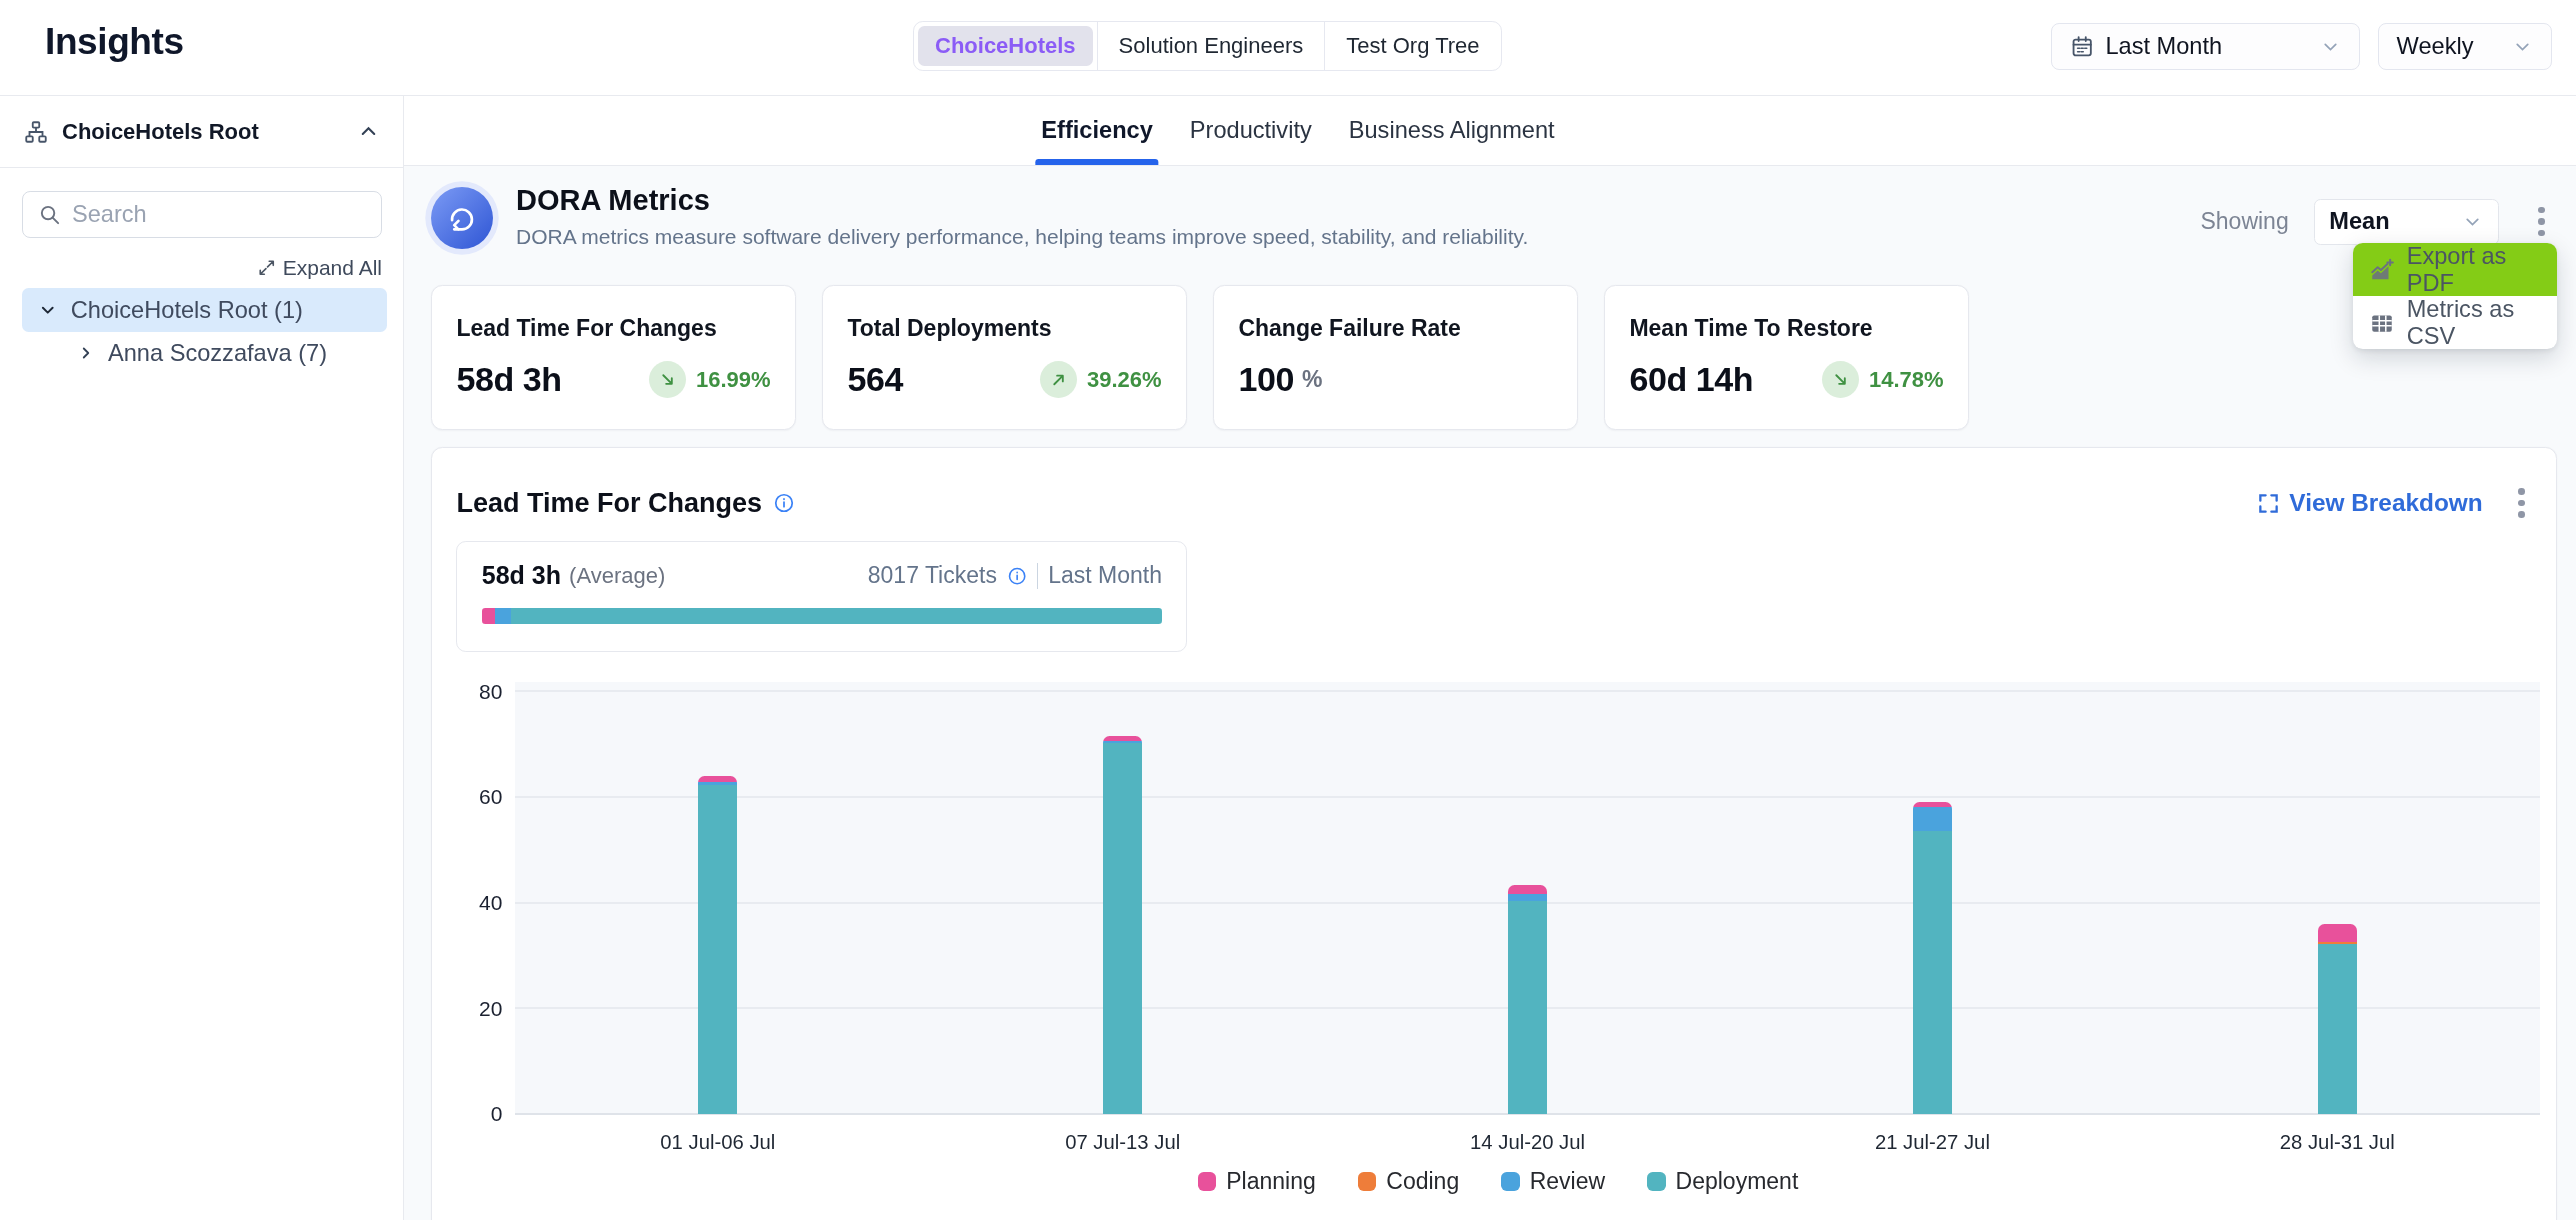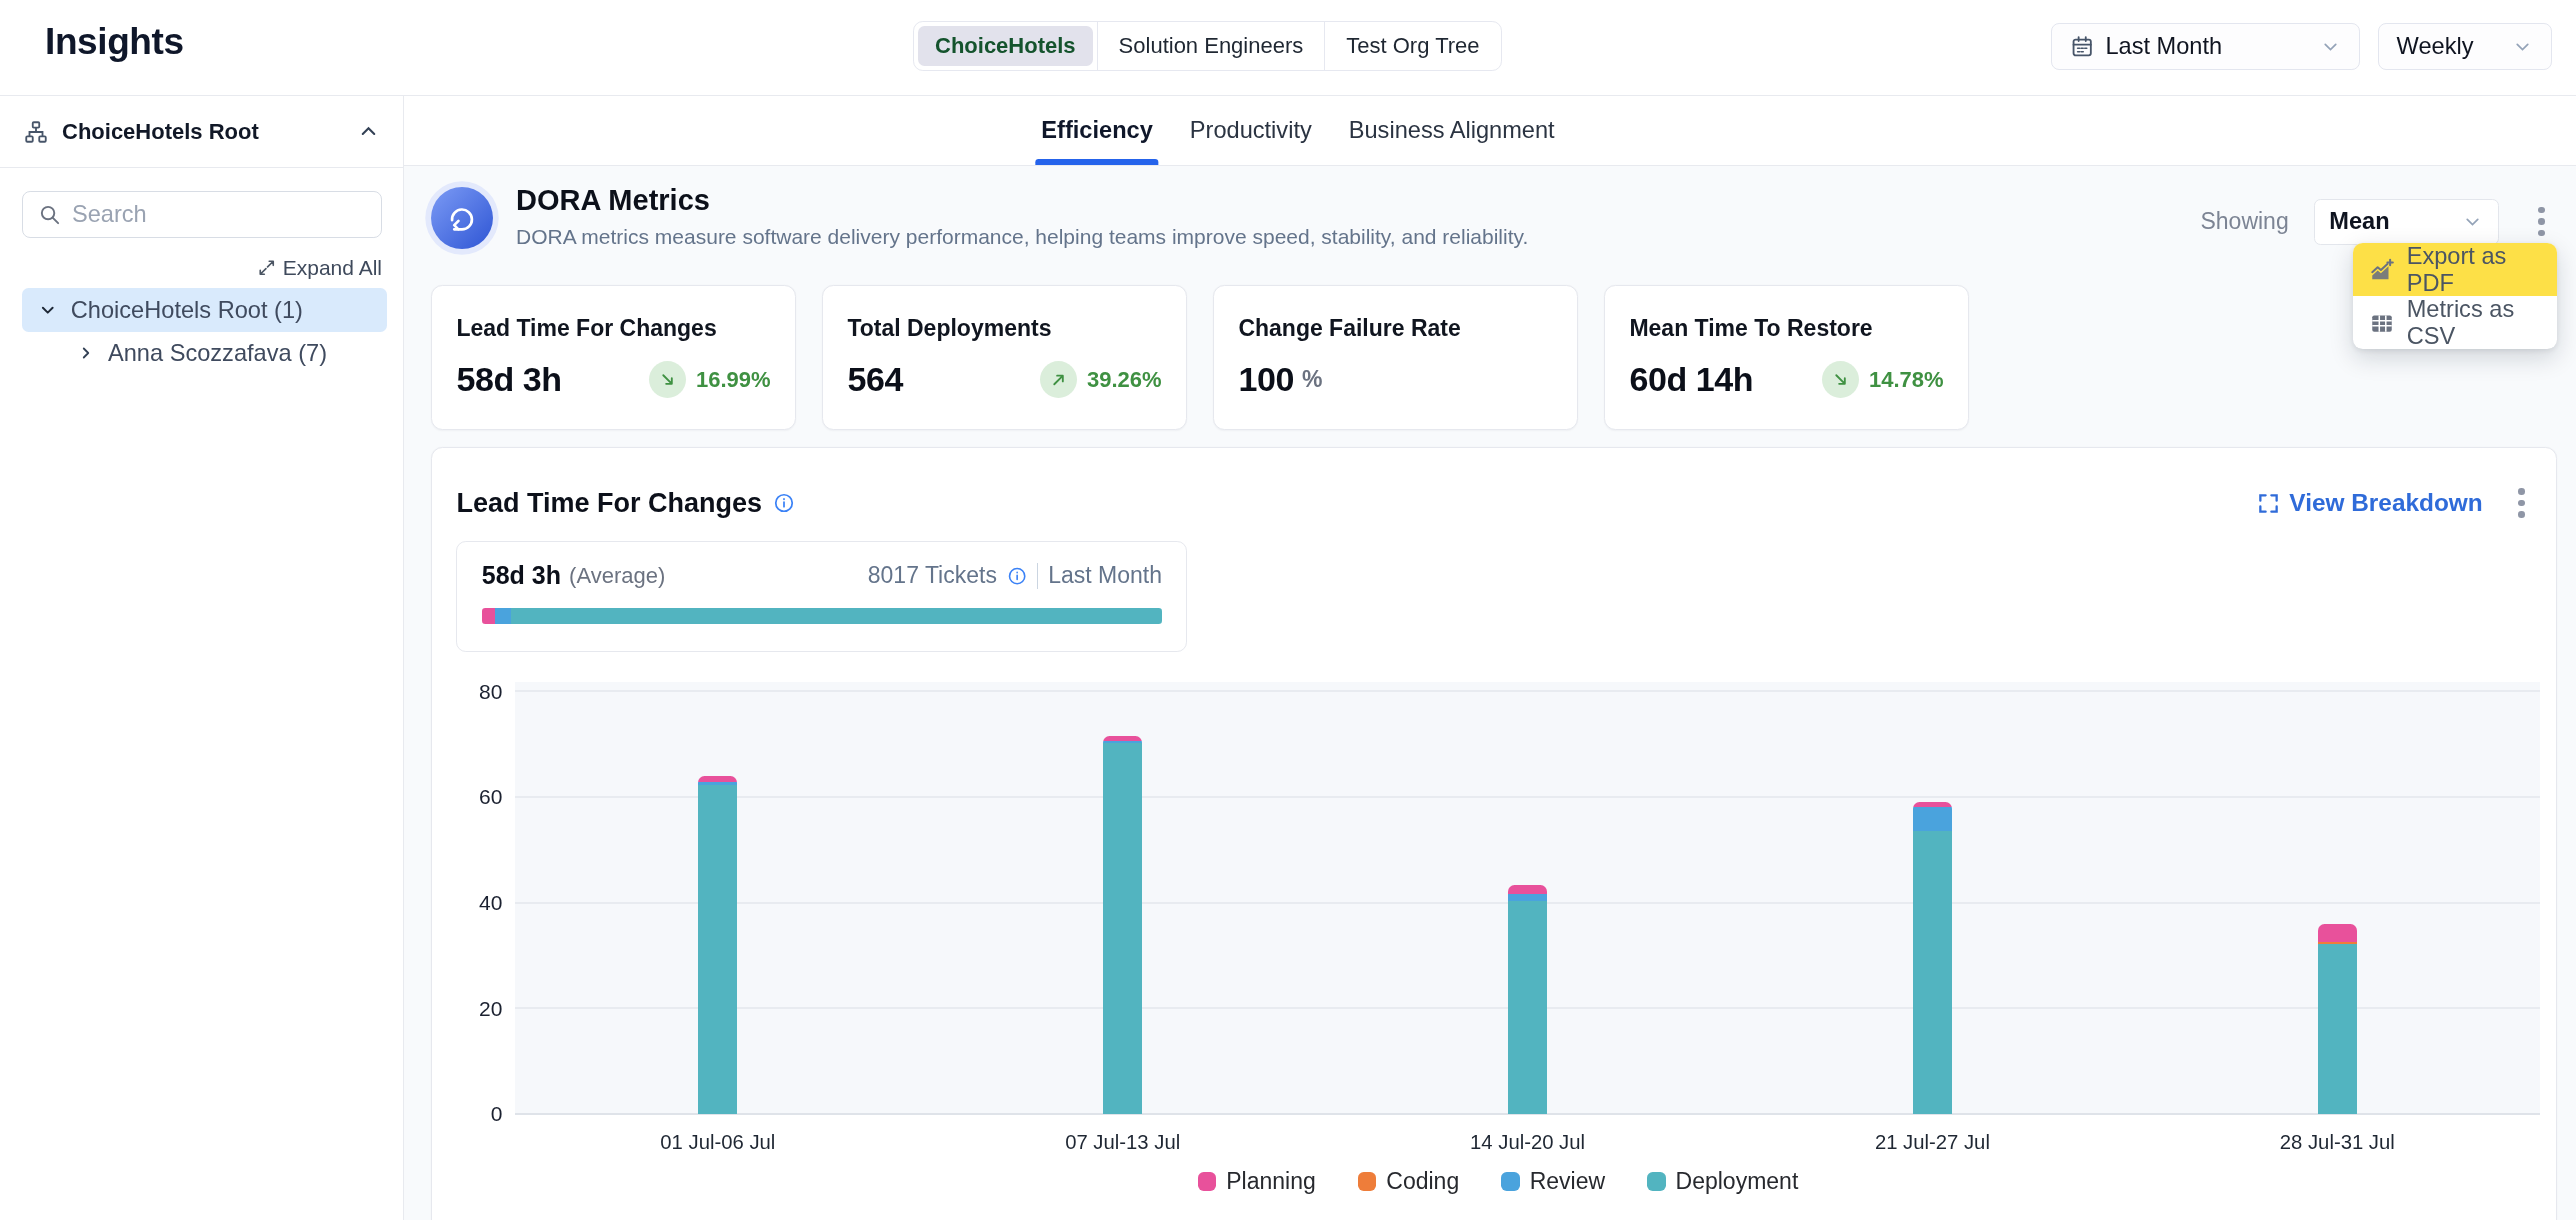--- a/index.html
+++ b/index.html
@@ -10,21 +10,21 @@
   .topbar { position:absolute; left:0; top:0; width:2576px; height:96px;
     background:#fff; border-bottom:1.6px solid #e8eaef; z-index:30; }
   .app-title { position:absolute; left:45px; top:21px; font-size:37px; font-weight:800; letter-spacing:-0.4px; }
   .seg-control { position:absolute; left:913px; top:21px; height:50px; display:flex; align-items:stretch;
     background:#fff; border:1.6px solid #e6e8f0; border-radius:9.8px; overflow:hidden; }
   .seg { display:flex; align-items:center; padding:0 21px; font-size:22px; color:#1f2732;
     border-right:1.6px solid #e6e8f0; cursor:pointer; }
   .seg:last-child { border-right:none; }
   .seg.active { position:relative; }
   .seg.active .seg-pill { position:absolute; inset:4.1px; background:#e2e2ec; border-radius:6.5px; }
-  .seg.active .seg-lbl { position:relative; font-weight:700; color:#14532d; }
+  .seg.active .seg-lbl { position:relative; font-weight:700; color:#8b5cf6; }
   .top-right { position:absolute; right:24.4px; top:23px; display:flex; gap:18px; }
   .select { height:47px; background:#fdfdfe; border:1.6px solid #e3e6ef; border-radius:8.1px;
     display:flex; align-items:center; padding:0 18px; gap:11.4px; cursor:pointer; }
   .select-lbl { font-size:23.6px; color:#0f1420; }
   .sel-date { width:309px; }
   .sel-gran { width:174px; }
   .spacer { flex:1; }
   .chev { width:21px; height:21px; flex:none; }
 
   
@@ -121,21 +121,21 @@
   .legend { margin-top:6.5px; display:flex; justify-content:center; gap:42px; align-items:flex-start; }
   .legend-item { display:flex; align-items:center; gap:9.8px; cursor:pointer; }
   .swatch { width:18.7px; height:18.7px; border-radius:5.7px; }
   .legend-item span:last-child { font-size:23px; color:#27292e; }
 
   
   .menu { position:absolute; left:1949px; top:147px; width:204px; background:#fff; border-radius:9.8px;
     box-shadow:0 8.1px 24.4px rgba(15,23,42,.16), 0 1.6px 4.9px rgba(15,23,42,.08); overflow:hidden; z-index:40; }
   .menu-item { height:53px; display:flex; align-items:center; gap:11.4px; padding:0 16.3px;
     font-size:23.6px; color:#4b5563; cursor:pointer; }
-  .menu-item.hover { background:#fde047; }
+  .menu-item.hover { background:#84cc16; }
 
   svg { display:block; }
 </style>
 </head>
 <body>
 
 <div class="topbar">
   <div class="app-title">Insights</div>
 
   <div class="seg-control">

